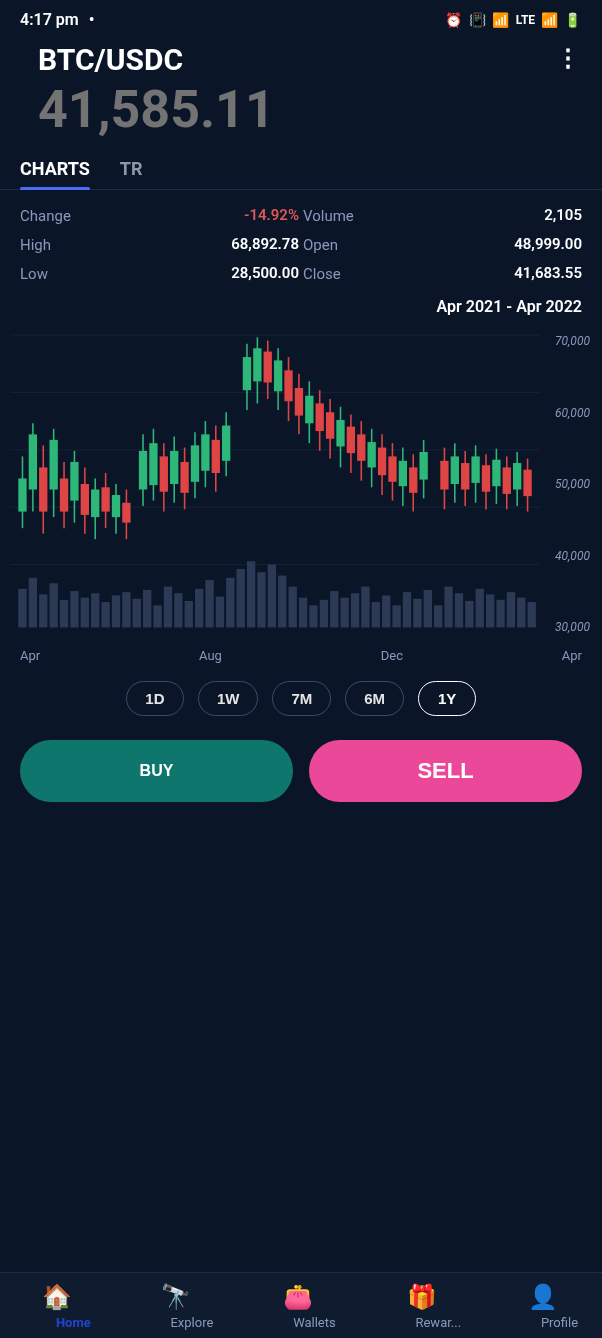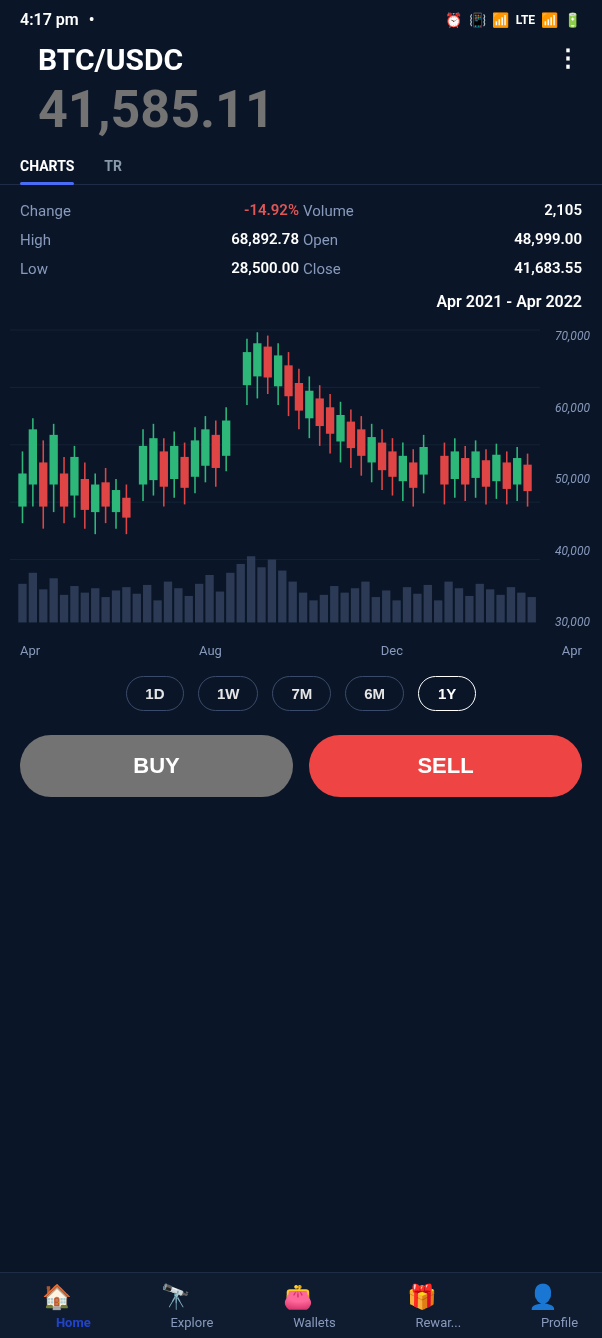--- a/index.html
+++ b/index.html
@@ -61,21 +61,21 @@
 
     
     .tabs {
       display: flex;
       padding: 0 20px;
       margin-top: 18px;
       border-bottom: 1px solid #1e2d45;
       gap: 30px;
     }
     .tab {
-      font-size: 14px;
+      font-size: 18px;
       font-weight: 700;
       color: #8899aa;
       padding-bottom: 10px;
       cursor: pointer;
       position: relative;
     }
     .tab.active {
       color: #ffffff;
     }
     .tab.active::after {
@@ -182,32 +182,32 @@
     }
 
     
     .action-btns {
       display: flex;
       gap: 16px;
       padding: 10px 20px 18px 20px;
     }
     .btn-buy {
       flex: 1;
-      background: #737373;
-      color: #ffffff;
-      font-size: 22px;
+      background: #0f766e;
+      color: #ffffff;
+      font-size: 16px;
       font-weight: 700;
       border: none;
       border-radius: 50px;
       padding: 18px;
       cursor: pointer;
     }
     .btn-sell {
       flex: 1;
-      background: #ef4444;
+      background: #ec4899;
       color: #ffffff;
       font-size: 22px;
       font-weight: 700;
       border: none;
       border-radius: 50px;
       padding: 18px;
       cursor: pointer;
     }
 
     

